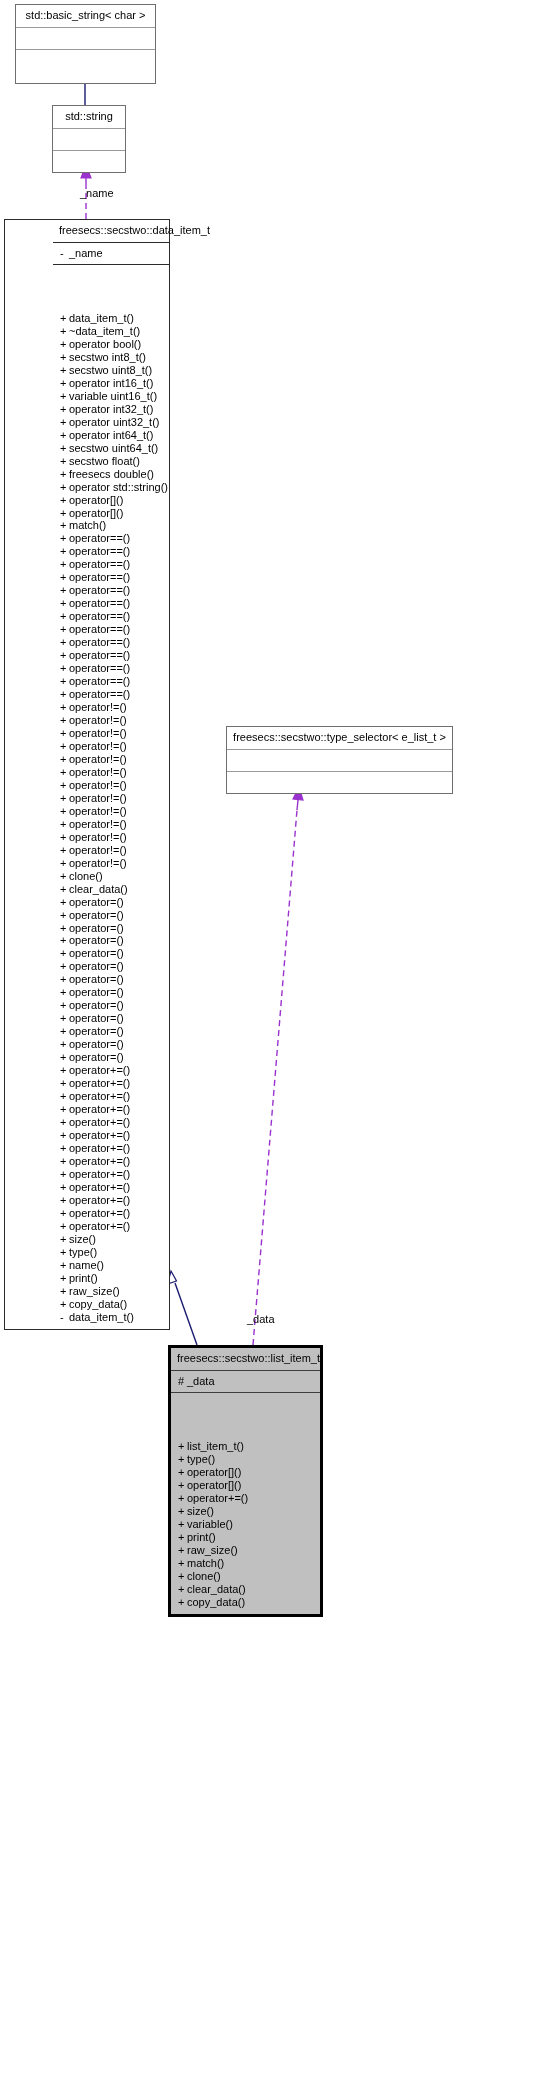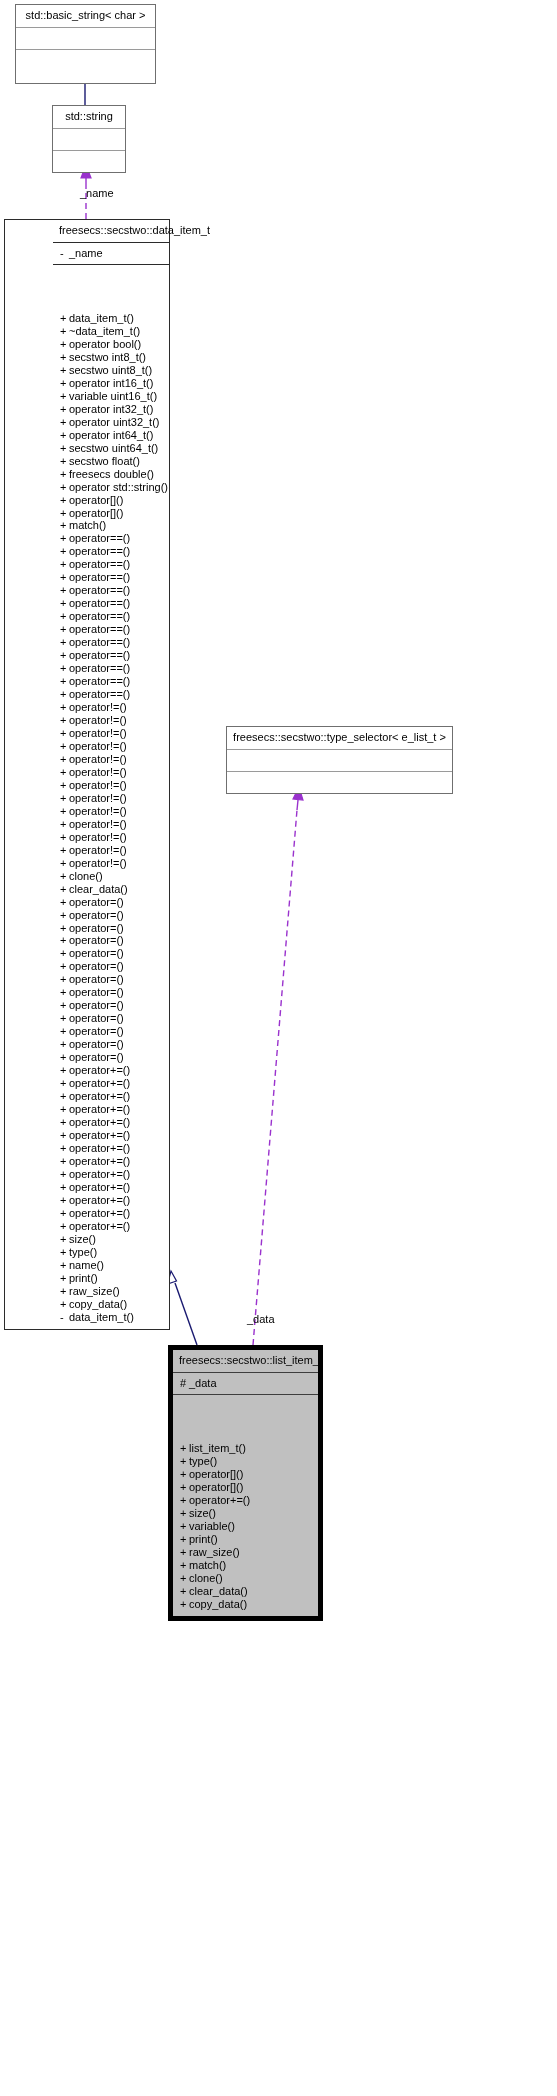--- a/index.html
+++ b/index.html
@@ -12,21 +12,21 @@
   svg.edges{position:absolute;left:0;top:0;width:557px;height:2096px;overflow:visible;pointer-events:none;}
 
   .umlbox{
     position:absolute;
     box-sizing:border-box;
     border:1px solid #9a9a9a;
     background:#ffffff;
     font-size:11px;
     line-height:1.0;
   }
-  .umlbox.focus{ border:5px solid #000000; background:#c0c0c0; }
+  .umlbox.focus{ border:3px solid #000000; background:#c0c0c0; }
   .umlbox.plain{ border:1px solid #6f6f6f; }
   .umlbox.heavy{ border:1px solid #2b2b2b; }
 
   .uml-title{
     box-sizing:border-box;
     text-align:center;
     padding:5px 6px 6px 6px;
     white-space:nowrap;
     font-size:11px;
   }

